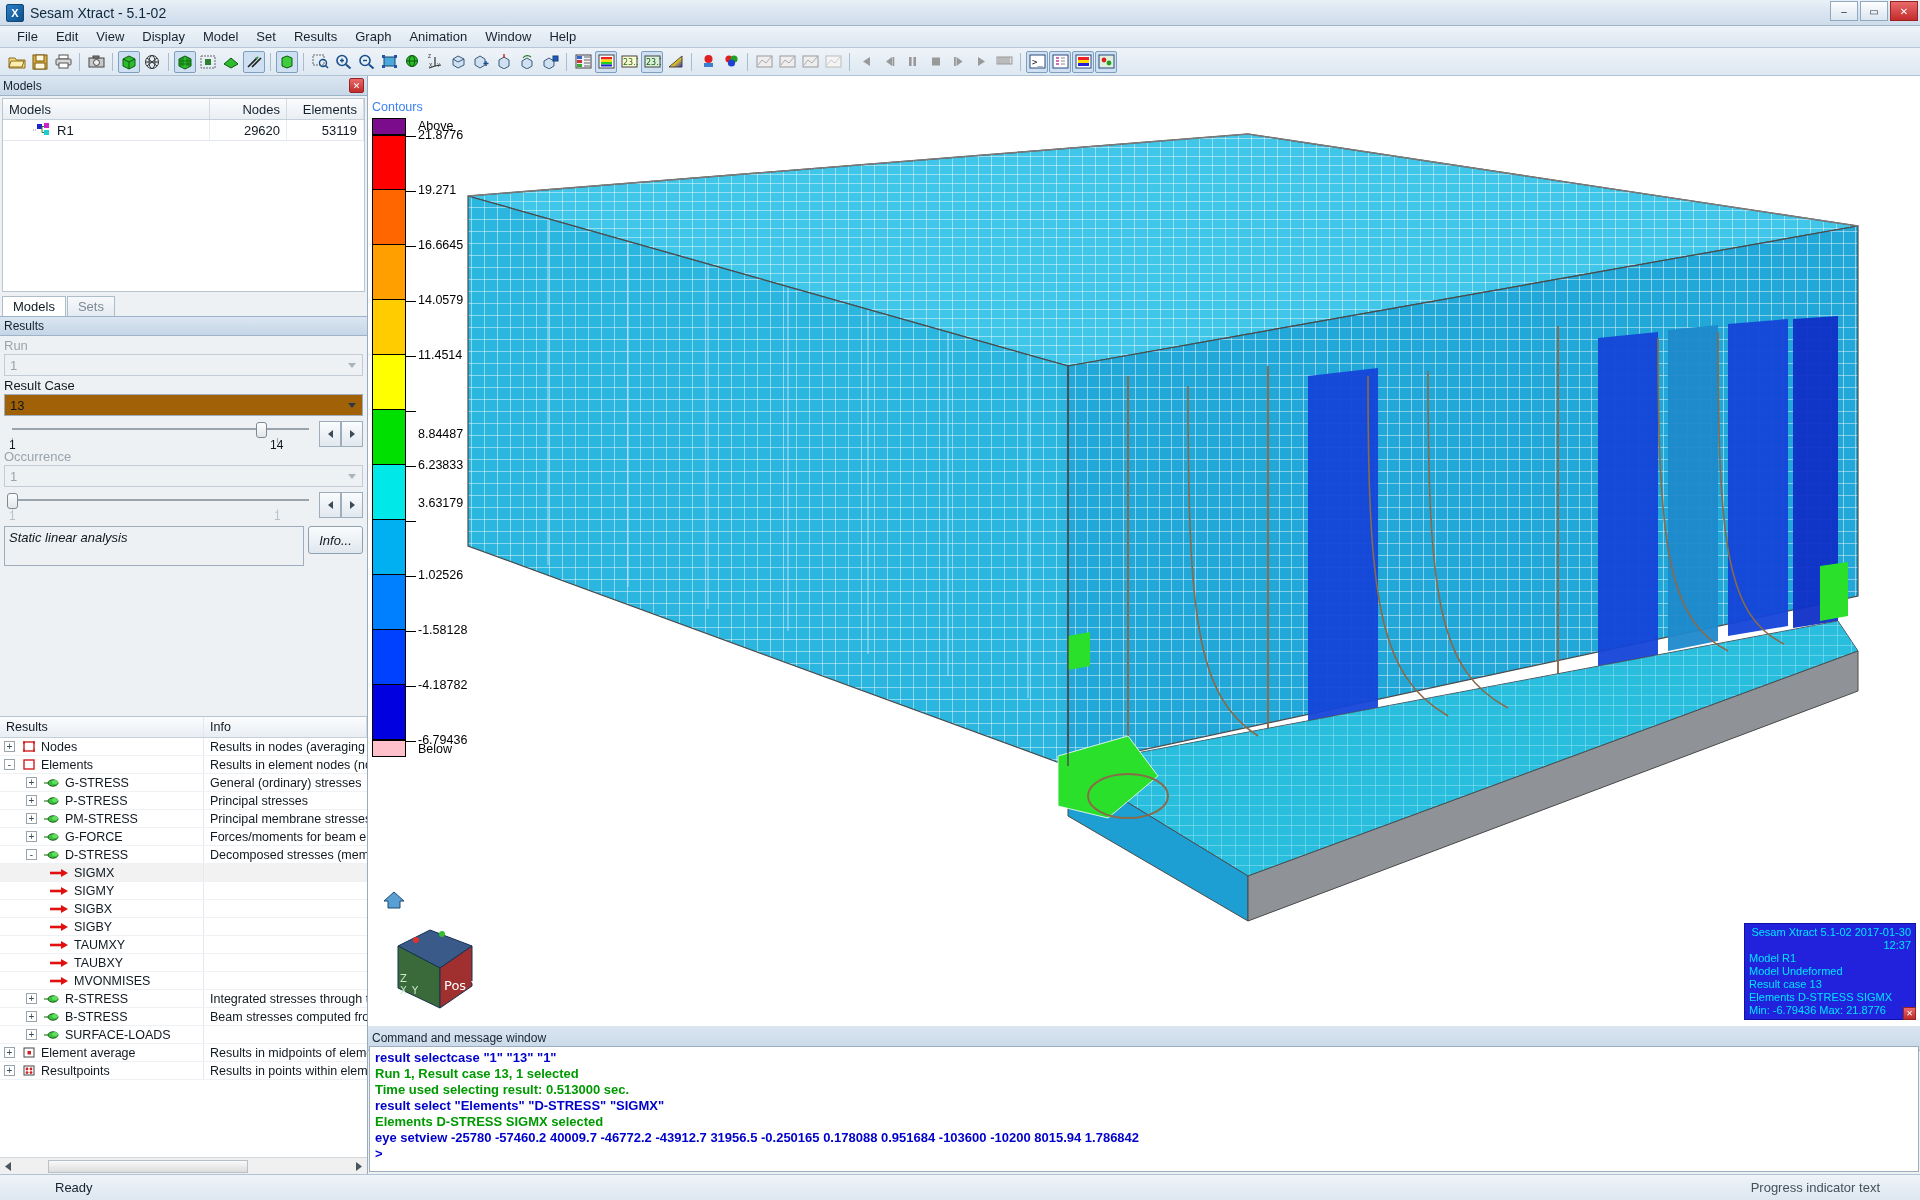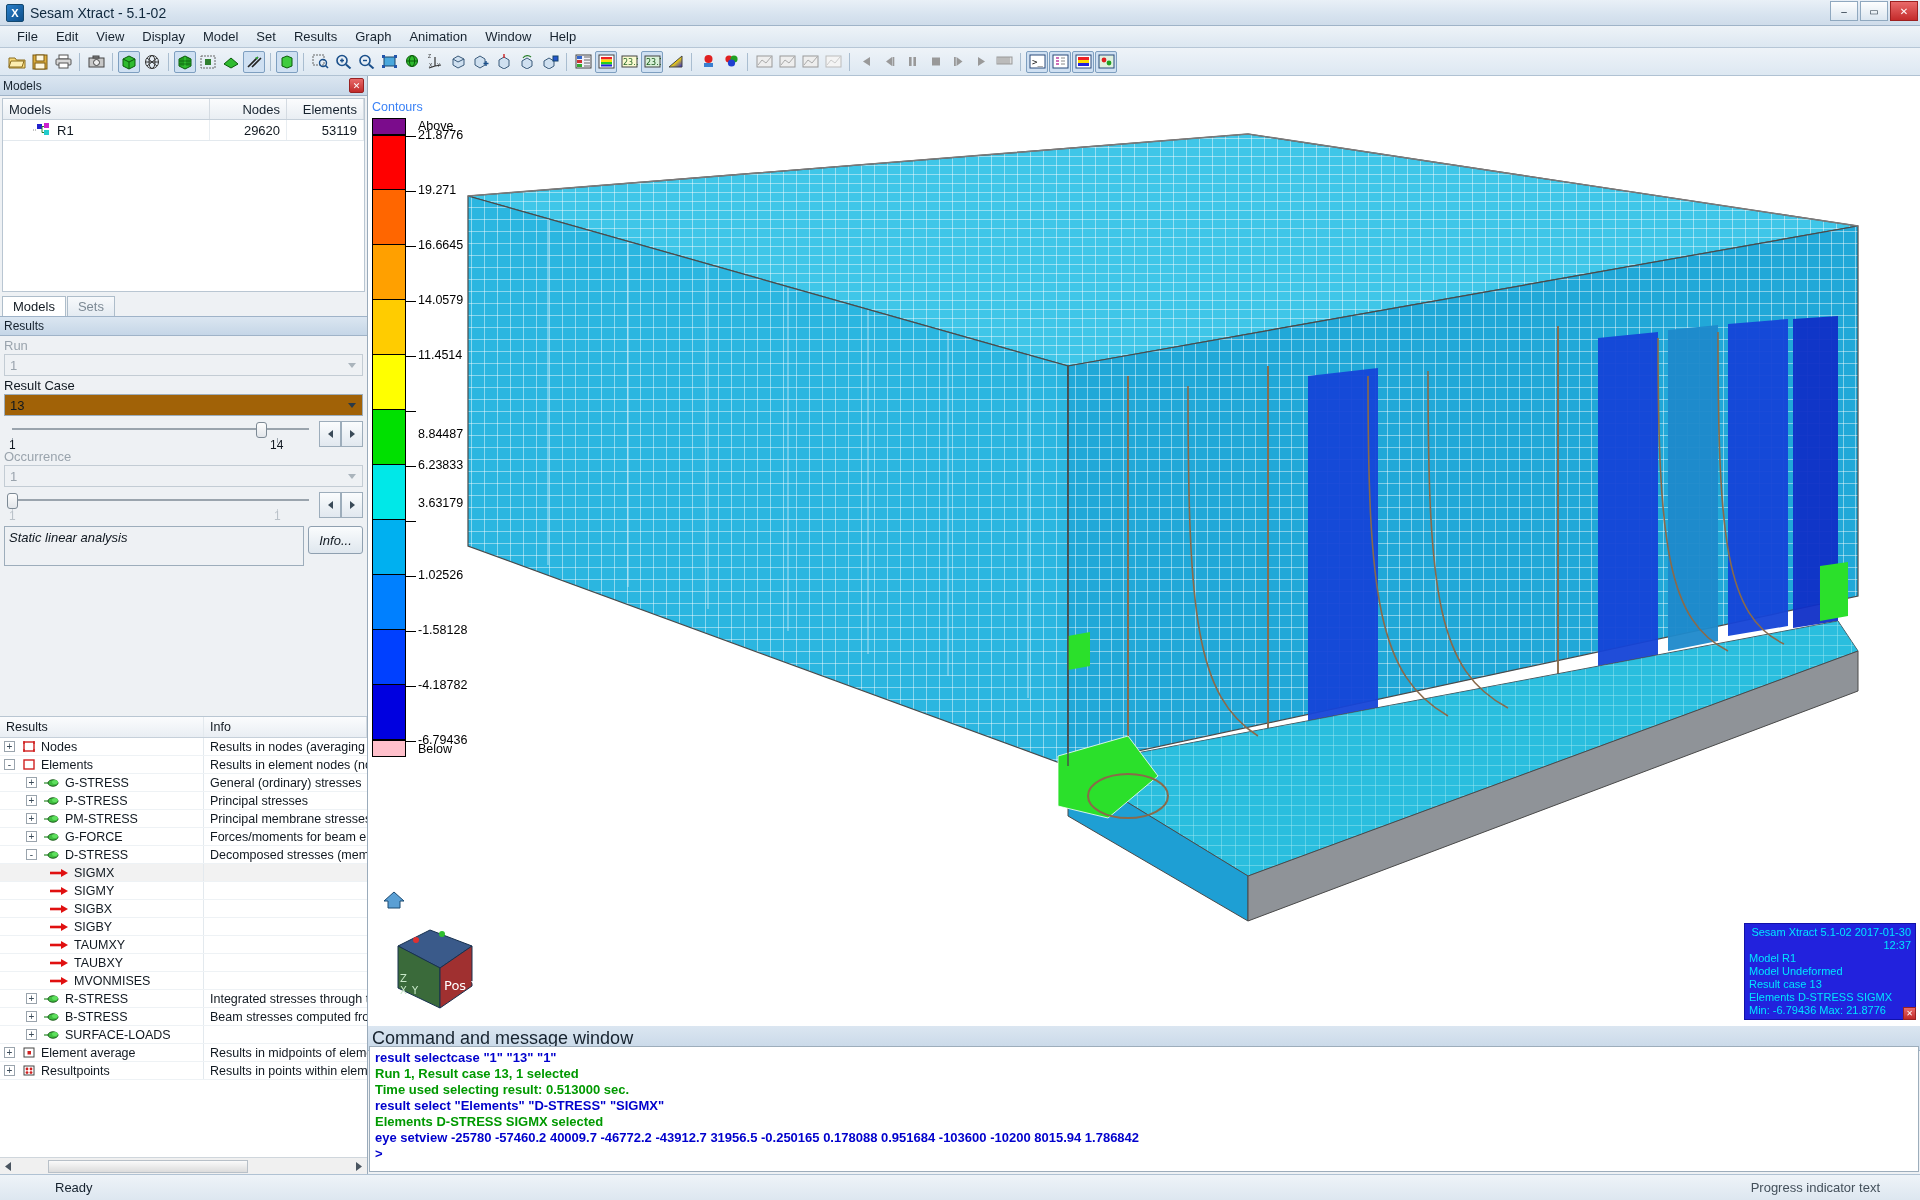--- a/index.html
+++ b/index.html
@@ -170,21 +170,21 @@
     position:absolute;right:-1px;bottom:-1px;width:13px;height:13px;
     background:linear-gradient(#e86a6a,#c02a2a);border:1px solid #992222;color:#fff;font-size:8px;
     display:flex;align-items:center;justify-content:center;
   }
   .triad{position:absolute;left:12px;bottom:6px;width:110px;height:110px;}
   .homeicon{position:absolute;left:14px;bottom:118px;width:22px;height:18px;}
   
   .cmdwin{position:absolute;left:368px;right:0;bottom:26px;height:148px;background:#eef1f4;}
   .cmd-title{
     height:19px;background:linear-gradient(#dbe6f1,#c8d8e8);border-bottom:1px solid #9fb3c8;
-    display:flex;align-items:center;padding:12px 4px;font-size:18px;color:#16222e;
+    display:flex;align-items:center;padding:12px 4px;font-size:12px;color:#16222e;
   }
   .cmd-body{
     position:absolute;left:1px;right:1px;top:20px;bottom:2px;background:#fff;border:1px solid #9dadbb;
     font-family:"Liberation Sans", sans-serif;font-size:13px;font-weight:bold;
     padding:3px 5px;overflow:hidden;line-height:16px;
   }
   .cl-blue{color:#0000cc;}
   .cl-green{color:#009900;}
   
   .statusbar{

